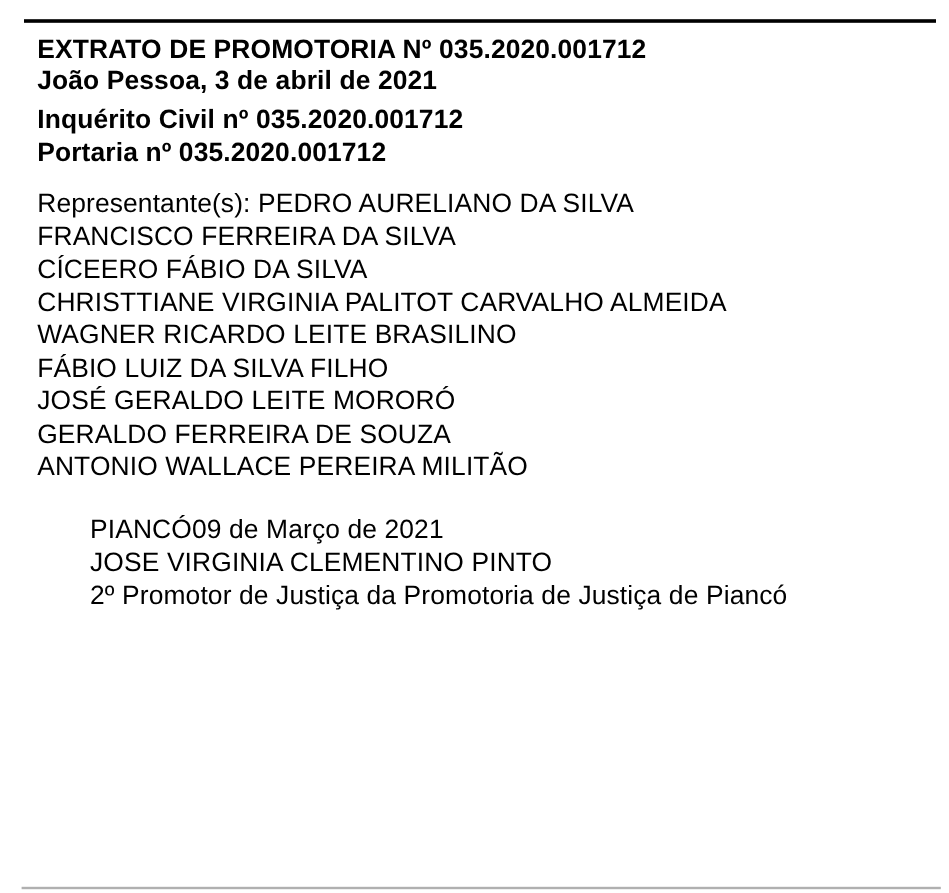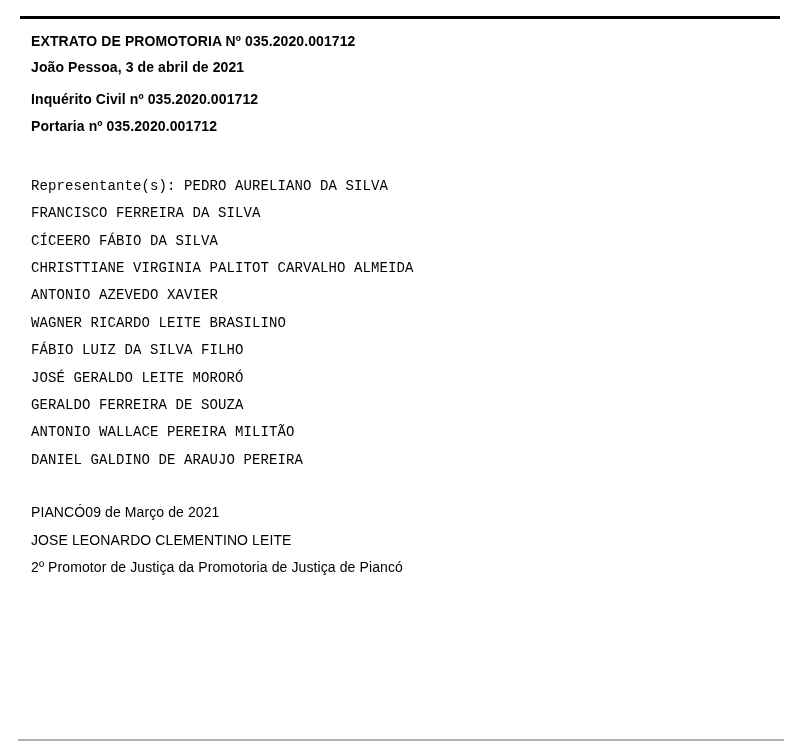--- a/index.html
+++ b/index.html
@@ -29,56 +29,56 @@
     top: 739px;
     width: 766px;
     height: 2px;
     background: #b0b0b0;
   }
   .content {
     position: absolute;
     left: 31px;
     top: 28px;
     width: 739px;
-    font-size: 14px;
+    font-size: 22px;
     letter-spacing: 0.1px;
   }
   .doc-title,
   .doc-dateline {
     font-weight: bold;
     line-height: 26px;
     white-space: nowrap;
   }
   .meta-block {
     margin-top: 6px;
   }
   .meta-line {
     line-height: 27.4px;
     white-space: nowrap;
     font-weight: bold;
   }
   .parties-block {
-    margin-top: 32px;
-    font-family: Liberation Mono, monospace;
+    margin-top: 15px;
   }
   .party-line {
     line-height: 27.4px;
     white-space: nowrap;
   }
   .objeto-paragraph {
     margin: 25px 0 0 0;
     line-height: 27.4px;
     text-align: justify;
   }
   .signature-block {
     margin-top: 25px;
   }
   .signature-line {
     line-height: 27.4px;
     white-space: nowrap;
+    margin-left: 44px;
   }
 </style>
 </head>
 <body>
 
 <div class="top-rule"></div>
 
 <div class="content">
 
   <div class="doc-title">EXTRATO DE PROMOTORIA Nº 035.2020.001712</div>
@@ -88,31 +88,29 @@
   <div class="meta-block">
     <div class="meta-line">Inquérito Civil nº 035.2020.001712</div>
     <div class="meta-line">Portaria nº 035.2020.001712</div>
   </div>
 
   <div class="parties-block">
     <div class="party-line">Representante(s): PEDRO AURELIANO DA SILVA</div>
     <div class="party-line">FRANCISCO FERREIRA DA SILVA</div>
     <div class="party-line">CÍCEERO FÁBIO DA SILVA</div>
     <div class="party-line">CHRISTTIANE VIRGINIA PALITOT CARVALHO ALMEIDA</div>
-    <div class="party-line">ANTONIO AZEVEDO XAVIER</div>
     <div class="party-line">WAGNER RICARDO LEITE BRASILINO</div>
     <div class="party-line">FÁBIO LUIZ DA SILVA FILHO</div>
     <div class="party-line">JOSÉ GERALDO LEITE MORORÓ</div>
     <div class="party-line">GERALDO FERREIRA DE SOUZA</div>
     <div class="party-line">ANTONIO WALLACE PEREIRA MILITÃO</div>
-    <div class="party-line">DANIEL GALDINO DE ARAUJO PEREIRA</div>
   </div>
 
 
   <div class="signature-block">
     <div class="signature-line">PIANCÓ09 de Março de 2021</div>
-    <div class="signature-line">JOSE LEONARDO CLEMENTINO LEITE</div>
+    <div class="signature-line">JOSE VIRGINIA CLEMENTINO PINTO</div>
     <div class="signature-line">2º Promotor de Justiça da Promotoria de Justiça de Piancó</div>
   </div>
 
 </div>
 
 <div class="bottom-rule"></div>
 
 </body></html>

